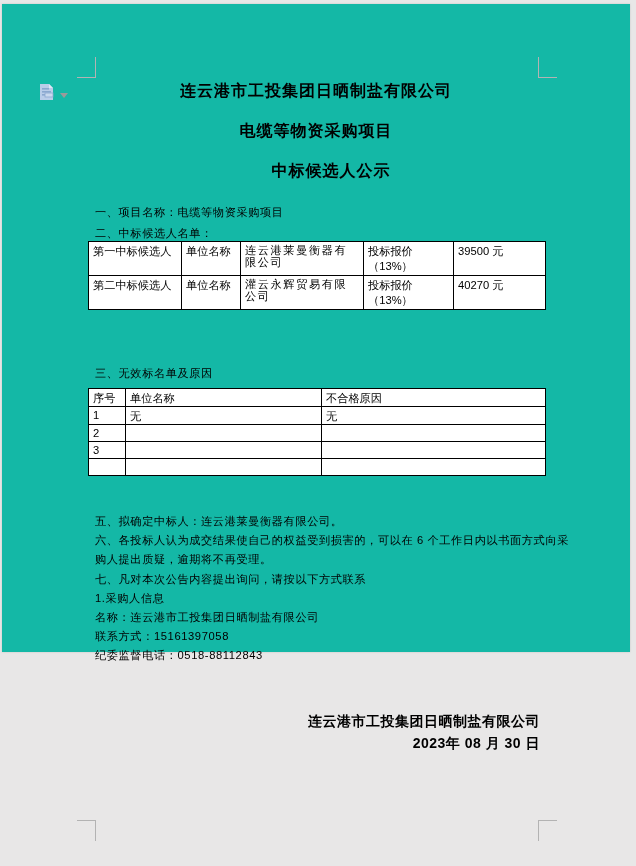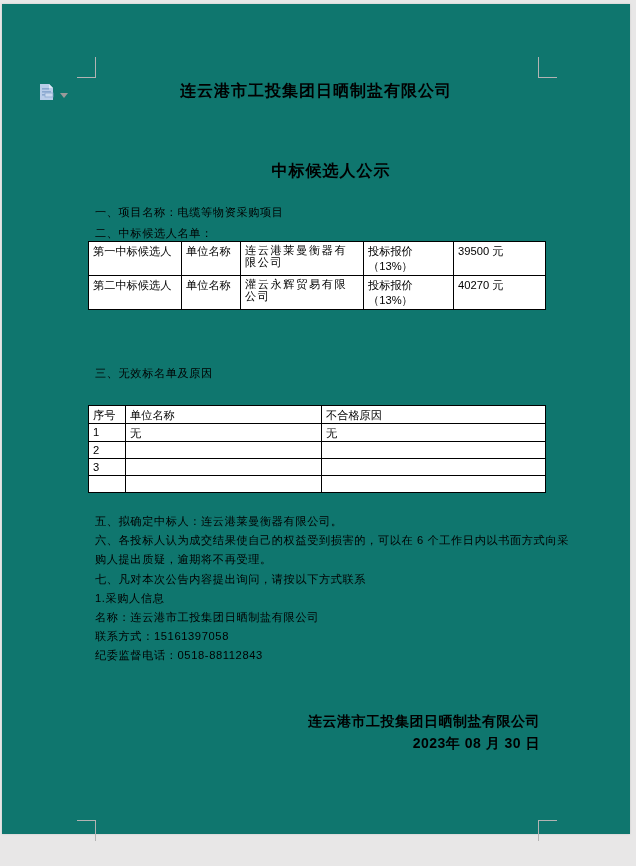--- a/index.html
+++ b/index.html
@@ -6,22 +6,22 @@
   body{
     width:636px;height:866px;
     background:#e8e7e7;
     font-family:"Liberation Sans",sans-serif;
     color:#000;
     overflow:hidden;
     position:relative;
   }
   .page{
     position:absolute;left:2px;top:4px;
-    width:628px;height:830px;
-    background:#0f766e;
+    width:628px;height:648px;
+    background:#14b8a6;
     box-shadow:0 0 2px rgba(0,0,0,0.15);
   }
   
   .crop{position:absolute;width:18px;height:20px;}
   .crop.tl{left:75px;top:53px;border-right:1px solid #b3b3b3;border-bottom:1px solid #b3b3b3;}
   .crop.tr{left:536px;top:53px;border-left:1px solid #b3b3b3;border-bottom:1px solid #b3b3b3;}
   .crop.bl{left:75px;top:816px;border-right:1px solid #b3b3b3;border-top:1px solid #b3b3b3;}
   .crop.br{left:536px;top:816px;border-left:1px solid #b3b3b3;border-top:1px solid #b3b3b3;}
   
   .paste-btn{position:absolute;left:36px;top:78px;width:34px;height:24px;display:flex;align-items:center;gap:4px;cursor:pointer;}
@@ -34,21 +34,21 @@
   
   .sect{position:absolute;left:93px;font-size:11.2px;letter-spacing:0.6px;white-space:nowrap;}
   .s1{top:201px;}
   .s2{top:222px;}
   .s3{top:362px;}
   table{border-collapse:collapse;table-layout:fixed;position:absolute;left:86px;background:#fff;}
   td,th{border:1px solid #000;font-size:11.2px;font-weight:normal;text-align:left;vertical-align:top;padding:2px 4px 0 4px;overflow:hidden;}
   .tbl1{top:237px;width:457px;}
   .tbl1 td{height:31px;}
   .tbl1 .company{letter-spacing:1.6px;line-height:12px;}
-  .tbl2{top:401px;width:457px;}
+  .tbl2{top:384px;width:457px;}
   .tbl2 th{height:15px;}
   .tbl2 td{height:14px;}
   .paras{position:absolute;left:93px;top:508px;font-size:11.2px;line-height:19.2px;letter-spacing:0.6px;white-space:nowrap;}
   .signature{position:absolute;right:90px;top:706px;text-align:right;font-weight:bold;font-size:14px;line-height:22px;letter-spacing:0.5px;}
 </style>
 </head>
 <body>
 
 <div class="page">
 
@@ -65,20 +65,21 @@
         <rect x="4" y="5" width="7" height="1.6" fill="#8aa8cf"></rect>
         <rect x="4" y="8" width="9" height="1.6" fill="#8aa8cf"></rect>
         <rect x="4" y="11" width="9" height="1.6" fill="#8aa8cf"></rect>
         <rect x="7" y="10" width="8" height="4" fill="#c9d9ee" stroke="#8aa8cf" stroke-width="0.8"></rect>
       </svg>
     </span>
     <span class="caret"></span>
   </div>
 
   <div class="title t1">连云港市工投集团日晒制盐有限公司</div>
+  <div class="title t2">电缆等物资采购项目</div>
   <div class="title t3">中标候选人公示</div>
 
   <div class="sect s1">一、项目名称：电缆等物资采购项目</div>
   <div class="sect s2">二、中标候选人名单：</div>
 
   <table class="tbl1">
     <colgroup>
         <col style="width:93px">
         <col style="width:59px">
         <col style="width:123px">

